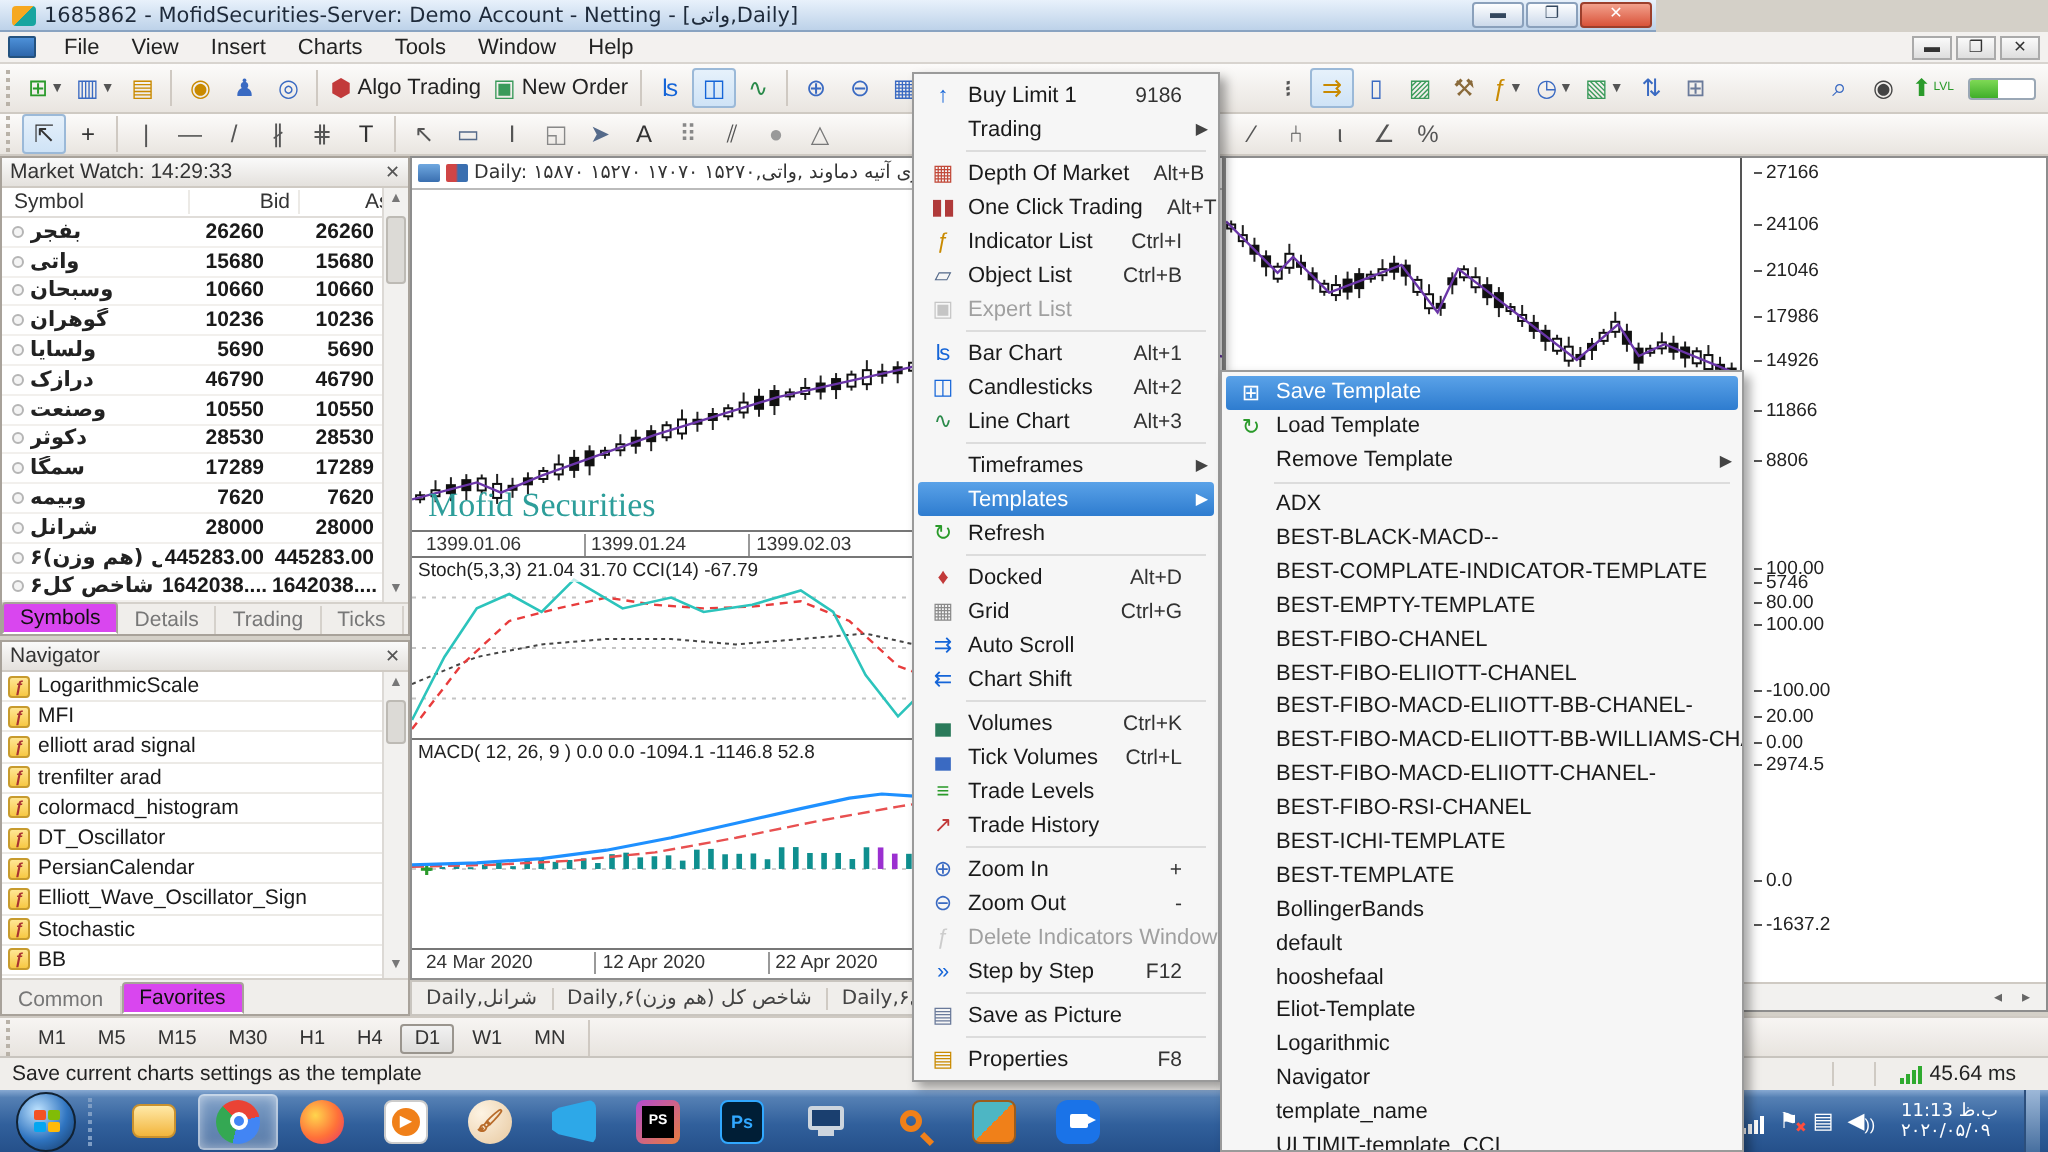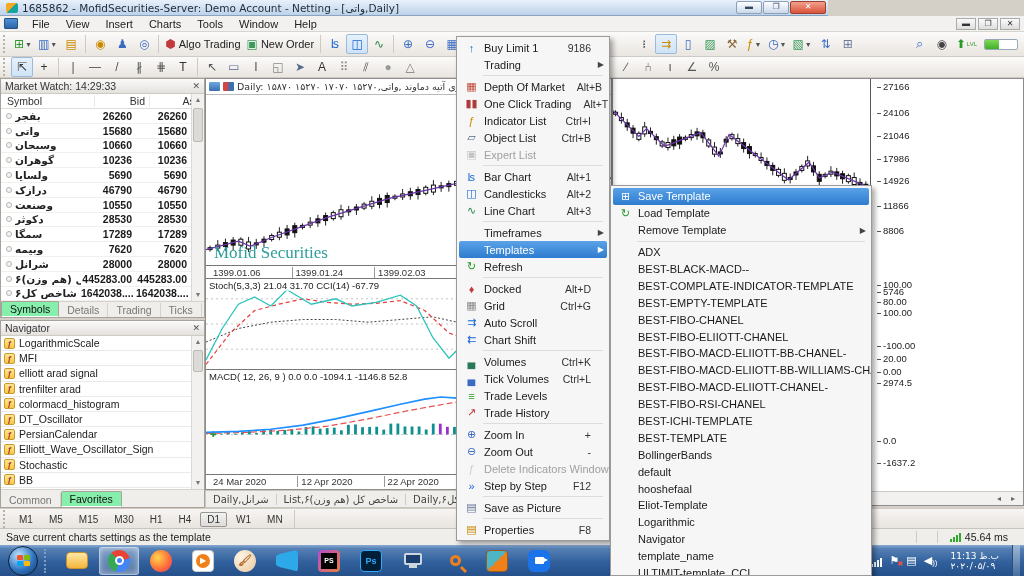--- a/index.html
+++ b/index.html
@@ -47,21 +47,21 @@
   #mw-colhead .c2,#mw-colhead .c3{width:55px;text-align:right;padding-right:4px;border-left:1px solid #eceae6}
   .mw-row{display:flex;height:14.8px;align-items:center;border-bottom:1px solid #f2f0ed;font-size:10.5px}
   .mw-dot{width:6px;height:6px;border:1px solid #b5b5b5;border-radius:50%;margin:0 3px 0 5px;background:#f4f4f4}
   .mw-sym{flex:1;font-weight:bold;color:#222;white-space:nowrap;overflow:hidden}
   .mw-bid,.mw-ask{width:55px;text-align:right;padding-right:4px;font-weight:bold;white-space:nowrap;overflow:hidden}
   .vscroll{position:absolute;right:0;top:15px;bottom:16px;width:13px;background:#f2f1ef;border-left:1px solid #dcd9d5}
   .vscroll .arr{height:12px;text-align:center;font-size:7px;color:#777;line-height:12px}
   .vscroll .thumb{position:absolute;left:1px;right:1px;top:14px;height:34px;background:#dcdad6;border:1px solid #bdbab4;border-radius:2px}
   .ptabs{position:absolute;left:0;right:0;bottom:0;height:16px;background:#f0eeeb;border-top:1px solid #d5d1cb;display:flex;align-items:flex-end;font-size:10.5px;color:#777}
   .ptab{padding:1px 8px;border-right:1px solid #d5d1cb}
-  .ptab.on{background:#86efac;border:1px solid #a8a29a;border-bottom:1px solid #fff;color:#111;border-radius:2px 2px 0 0}
+  .ptab.on{background:#d946ef;border:1px solid #a8a29a;border-bottom:1px solid #fff;color:#111;border-radius:2px 2px 0 0}
   #navigator{left:0;top:320px;width:205px;height:188px}
   .nav-item{display:flex;align-items:center;height:15.2px;border-bottom:1px solid #eceae6;font-size:10.5px;padding-left:3px}
   .fx-ico{width:11px;height:11px;background:linear-gradient(#ffe694,#f7c843);border:1px solid #c79b2e;border-radius:2px;font-size:8px;line-height:10px;text-align:center;color:#a33;margin-right:4px;font-style:italic;font-weight:bold}
 
   
   #left-chart{left:205px;top:78px;width:407px;height:412px;background:#fff;border:1px solid #8d8d8d;z-index:1}
   #lc-head{height:16px;border-bottom:1px solid #bbb;display:flex;align-items:center;padding:0 3px;font-size:9.5px;color:#333;overflow:hidden}
   .hicon{width:11px;height:9px;margin-right:3px;border-radius:1px}
   #lc-main{position:relative;height:171px;border-bottom:1px solid #777}
   #watermark{position:absolute;left:8px;bottom:2px;font-family:"Liberation Serif","DejaVu Serif",serif;font-size:17px;color:#2d9e9a;z-index:2}
@@ -835,21 +835,21 @@
         <span class="scale-lab" style="top: 378px;">-1637.2</span>
       </div>
     <div id="rc-hscroll">
         <span>◂</span>
         <span>▸</span>
       </div>
   </div>
 
   <div id="chart-tabs" class="abs">
       <span class="ctab fa" dir="rtl">شرانل,Daily</span>
-      <span class="ctab fa" dir="rtl">شاخص کل (هم وزن)۶,List</span>
+      <span class="ctab fa" dir="rtl">شاخص کل (هم وزن)۶,Daily</span>
       <span class="ctab fa" dir="rtl">شاخص کل۶,Daily</span>
     </div>
 
   <div id="period-bar" class="abs">
     <div class="tgrip"></div>
     <span id="period-btns"><span class="pbtn">M1</span><span class="pbtn">M5</span><span class="pbtn">M15</span><span class="pbtn">M30</span><span class="pbtn">H1</span><span class="pbtn">H4</span><span class="pbtn on">D1</span><span class="pbtn">W1</span><span class="pbtn">MN</span></span>
     <div class="tsep"></div>
   </div>
 
   <div id="status-bar" class="abs">

